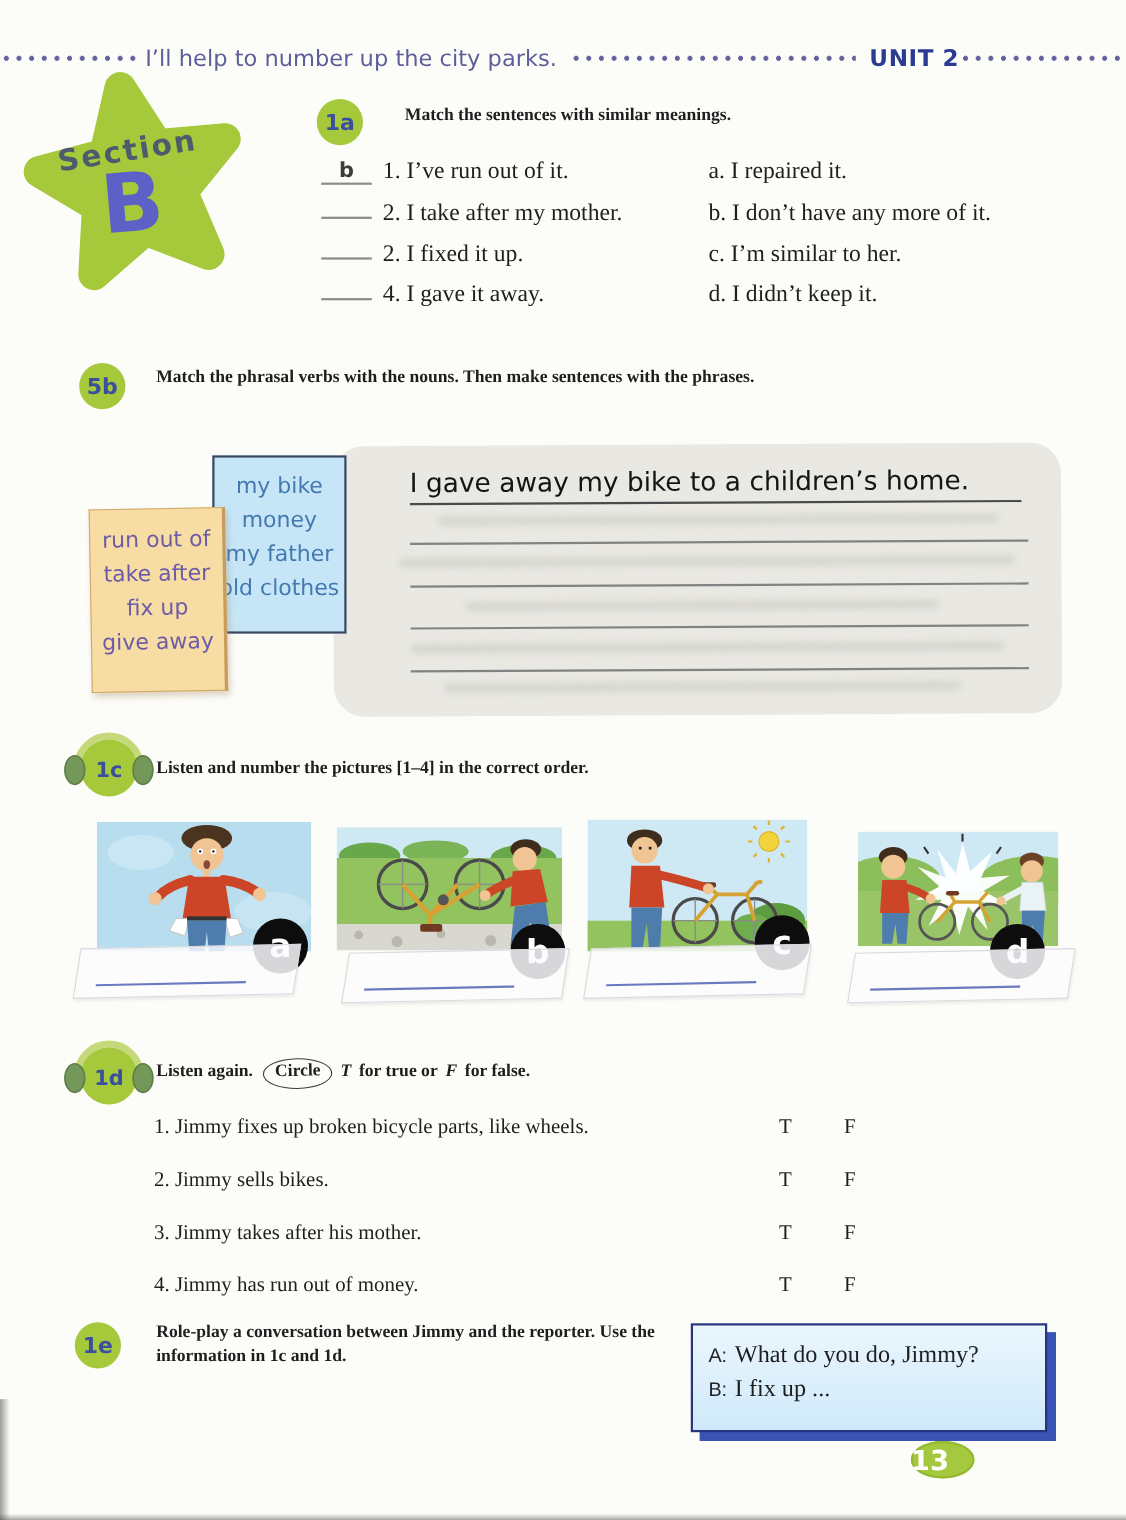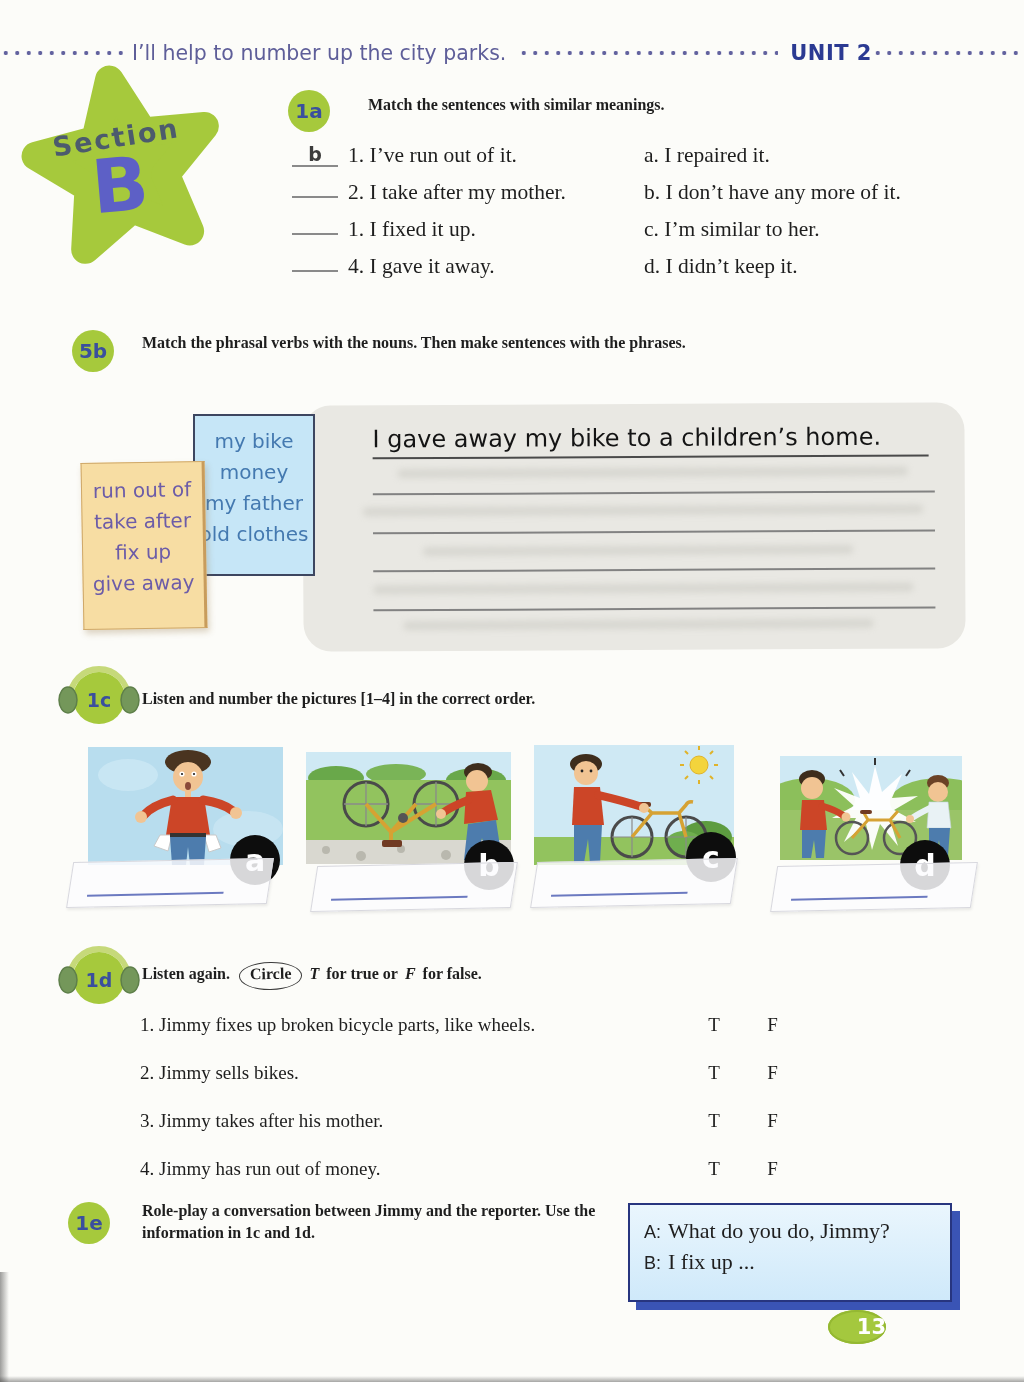--- a/index.html
+++ b/index.html
@@ -79,22 +79,22 @@
   
   .dialog{position:absolute;left:628px;top:1203px;width:292px;min-height:56px;
           background:linear-gradient(#eaf6fd,#cfe9fa);border:2.5px solid #27357f;
           box-shadow:8px 8px 0 #3a54b5;padding:13px 14px 20px;}
   .dlg-line{margin-bottom:5px;white-space:nowrap;}
   .speaker{font-family:"Liberation Sans",sans-serif;font-size:18px;margin-right:7px;color:#222;}
   .speech{font-size:22px;}
 
   
   .page-badge{position:absolute;left:828px;top:1310px;width:58px;height:34px;border-radius:50%;
-        background:#a4c83e;box-shadow:inset 0 0 0 2px #94b832;display:flex;align-items:center;justify-content:flex-end;
-        color:#fff;font-family:"DejaVu Sans",sans-serif;font-weight:bold;font-size:21px;}
+        background:#a4c83e;box-shadow:inset 0 0 0 2px #94b832;display:flex;align-items:center;justify-content:flex-start;
+        color:#fff;font-family:"DejaVu Sans",sans-serif;font-weight:bold;font-size:25px;}
 
   
   .scan-bottom{position:absolute;left:0;right:0;bottom:0;height:6px;
         background:linear-gradient(to bottom,rgba(0,0,0,0),rgba(60,60,60,.45));}
   .scan-corner{position:absolute;left:0;bottom:0;width:9px;height:110px;
         background:linear-gradient(to right,rgba(40,40,40,.45),transparent);}
 </style>
 </head>
 <body>
 
@@ -124,21 +124,21 @@
   <div class="match-grid">
     <div>
       <span class="blank">b</span><span>1. I’ve run out of it.</span>
     </div>
     <div>a. I repaired it.</div>
     <div>
       <span class="blank"></span><span>2. I take after my mother.</span>
     </div>
     <div>b. I don’t have any more of it.</div>
     <div>
-      <span class="blank"></span><span>1. I fixed it up.</span>
+      <span class="blank"></span><span>2. I fixed it up.</span>
     </div>
     <div>c. I’m similar to her.</div>
     <div>
       <span class="blank"></span><span>4. I gave it away.</span>
     </div>
     <div>d. I didn’t keep it.</div>
   </div>
 
   <div class="badge" style="left:72px;top:330px;">
     <span>5b</span>

